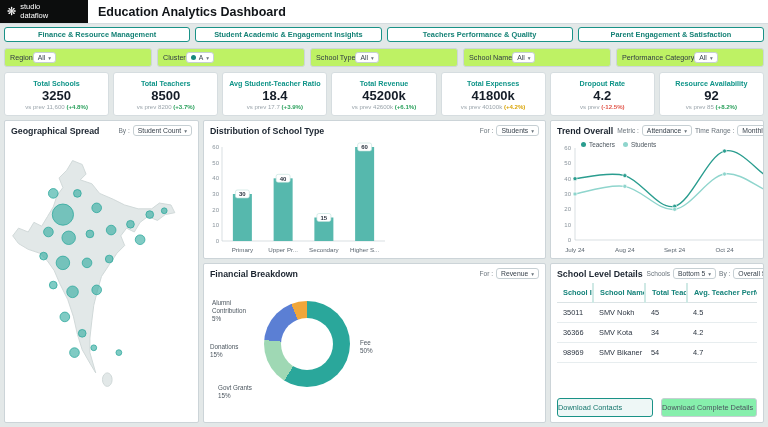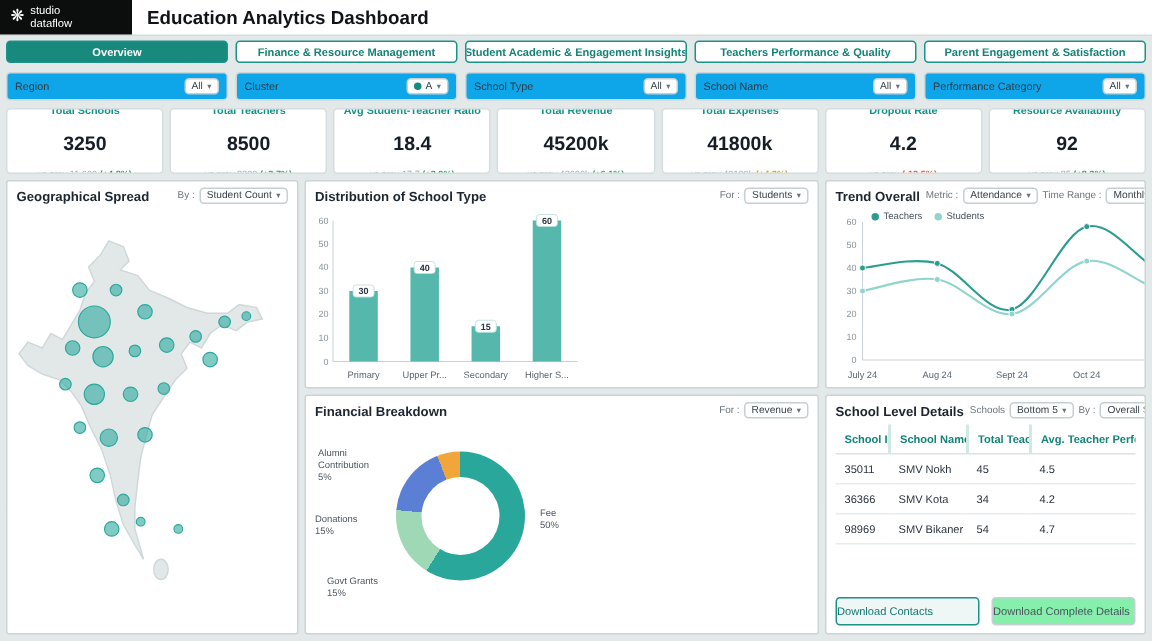--- a/index.html
+++ b/index.html
@@ -15,32 +15,32 @@
   .app-title{font-size:12.5px;font-weight:bold;color:#101418;display:flex;align-items:center;padding:0 10px}
 
   
   .tabs{display:flex;gap:5px;padding:3px 4px;height:21px}
   .tab{flex:1;display:flex;align-items:center;justify-content:center;font-size:7.4px;font-weight:bold;
        border:1px solid #1a9287;color:#158276;background:#fff;border-radius:3px;white-space:nowrap;overflow:hidden;cursor:pointer}
   .tab.active{background:#18897d;color:#fff}
 
   
   .filters{display:flex;gap:5px;padding:3px 4px;height:25px}
-  .filter{flex:1;display:flex;align-items:center;justify-content:space-between;background:#0ea5e9;
+  .filter{flex:1;display:flex;align-items:center;background:#bef264;
           border:1px solid #cdd6d9;border-radius:3px;padding:0 5px;overflow:hidden}
   .filter-label{font-size:7.2px;color:#2f3a44;white-space:nowrap}
   .dd{display:inline-flex;align-items:center;gap:3px;border:1px solid #c6cfd3;border-radius:3px;
       padding:1px 4px;font-size:6.8px;color:#39434d;background:#fff;white-space:nowrap;cursor:pointer}
   .dd .car{font-size:5.5px;color:#6a747c}
   .dot{width:5px;height:5px;border-radius:50%;background:#18897d;display:inline-block}
 
   
   .kpis{display:flex;gap:4px;padding:2px 4px;height:48px}
   .kpi{flex:1;background:#fff;border:1px solid #d6dde0;border-radius:3px;display:flex;flex-direction:column;
-       align-items:center;justify-content:center;gap:11px;overflow:hidden}
+       align-items:center;justify-content:center;gap:1px;overflow:hidden}
   .kpi-title{font-size:7.2px;font-weight:bold;color:#0f9488;white-space:nowrap}
   .kpi-value{font-size:13px;font-weight:bold;color:#151d28;line-height:1}
   .kpi-prev{font-size:6.1px;color:#9aa4ab;white-space:nowrap}
   .kpi-prev b{font-weight:bold}
 
   
   .main{display:grid;grid-template-columns:195px 343px 1fr;grid-template-rows:139px 1fr;gap:4px;
         padding:2px 4px 4px;height:calc(427px - 118px)}
   .panel{background:#fff;border:1px solid #ccd4d8;border-radius:2px;position:relative;overflow:hidden}
   .geo{grid-row:1 / 3}
@@ -86,21 +86,20 @@
     <span class="logo-icon">❋</span>
     <span class="logo-text">
       <span>studio</span><br>
       <span>dataflow</span>
     </span>
   </div>
   <div class="app-title">Education Analytics Dashboard</div>
 </div>
 
 <div class="tabs">
-  <div class="tab active">Overview</div>
   <div class="tab">Finance &amp; Resource Management</div>
   <div class="tab">Student Academic &amp; Engagement Insights</div>
   <div class="tab">Teachers Performance &amp; Quality</div>
   <div class="tab">Parent Engagement &amp; Satisfaction</div>
 </div>
 
 <div class="filters">
   <div class="filter">
     <span class="filter-label">Region</span>
     <span class="dd">

